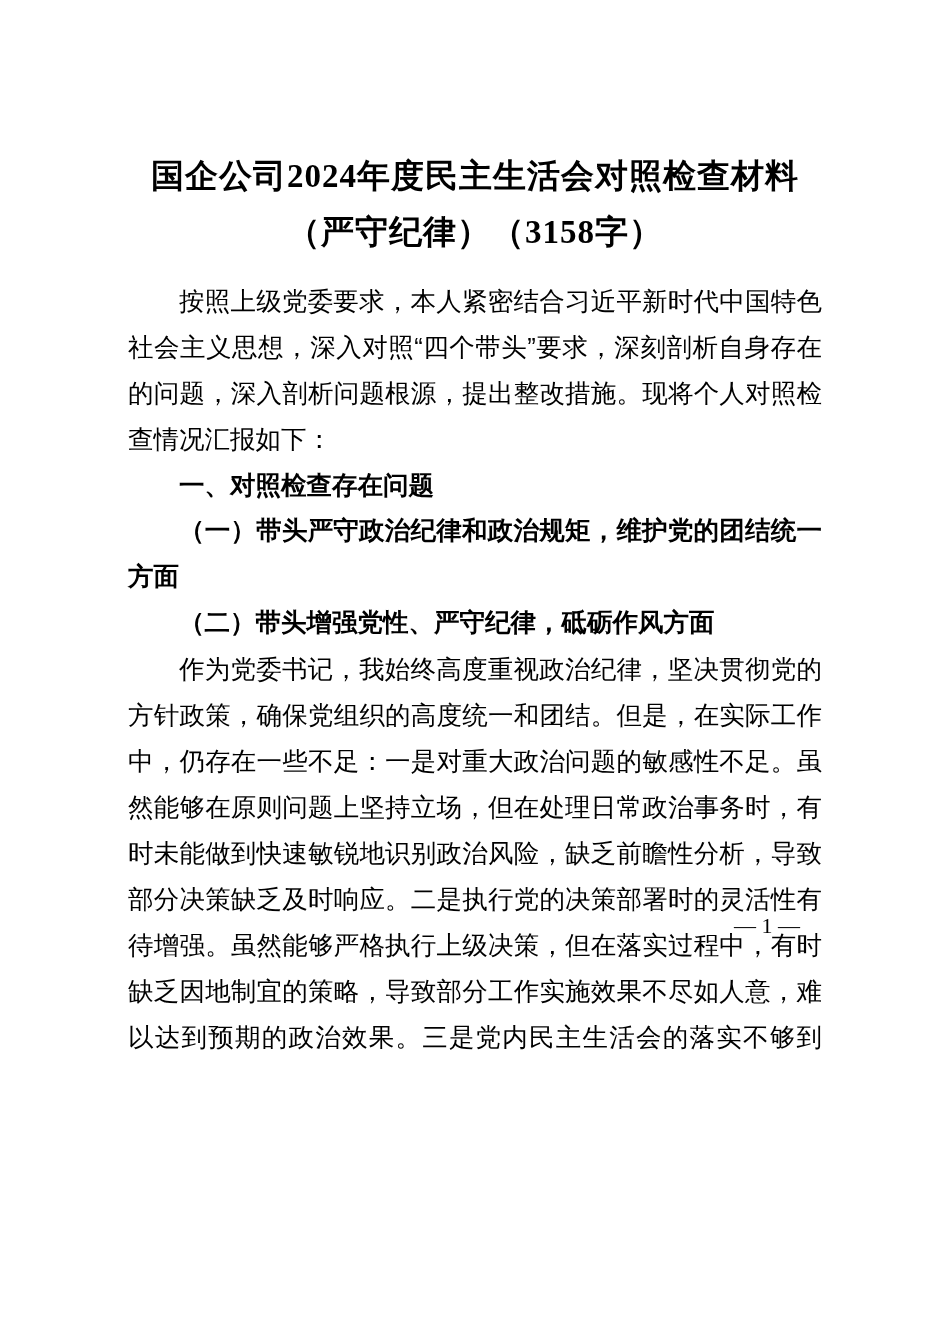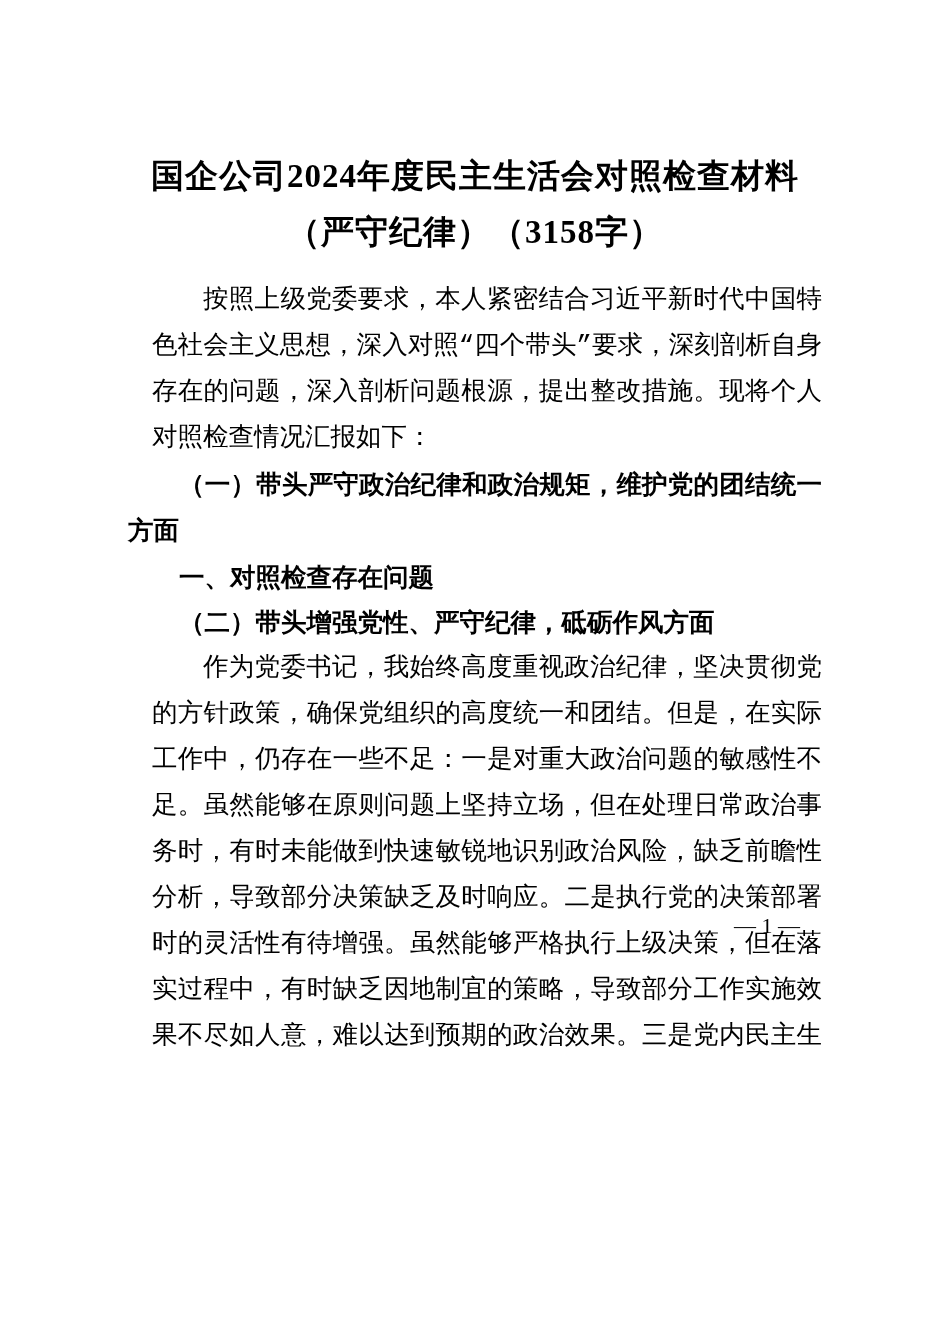--- a/index.html
+++ b/index.html
@@ -31,23 +31,22 @@
     display: block;
   }
   .block {
     margin: 0;
     font-size: 25.5px;
     line-height: 46px;
     text-indent: 2em;
     text-align: justify;
   }
   .block.paragraph {
-    font-family: Liberation Mono, monospace;
+    font-family: Liberation Sans, sans-serif;
     font-weight: normal;
-    margin-left: 24px;
   }
   .block.heading {
     font-family: "Liberation Sans", "DejaVu Sans", sans-serif;
     font-weight: bold;
   }
   .block.subheading {
     font-family: "Liberation Serif", "DejaVu Serif", serif;
     font-weight: bold;
   }
   .page-number {
@@ -65,23 +64,23 @@
 
 <div class="page">
 
   <h1 class="doc-title">
     <span class="title-line">国企公司2024年度民主生活会对照检查材料</span>
     <span class="title-line">（严守纪律）（3158字）</span>
   </h1>
 
   <p class="block paragraph">按照上级党委要求，本人紧密结合习近平新时代中国特色社会主义思想，深入对照“四个带头”要求，深刻剖析自身存在的问题，深入剖析问题根源，提出整改措施。现将个人对照检查情况汇报如下：</p>
 
+  <p class="block heading">一、对照检查存在问题</p>
+
   <p class="block subheading">（一）带头严守政治纪律和政治规矩，维护党的团结统一方面</p>
-
-  <p class="block heading">一、对照检查存在问题</p>
 
   <p class="block subheading">（二）带头增强党性、严守纪律，砥砺作风方面</p>
 
   <p class="block paragraph">作为党委书记，我始终高度重视政治纪律，坚决贯彻党的方针政策，确保党组织的高度统一和团结。但是，在实际工作中，仍存在一些不足：一是对重大政治问题的敏感性不足。虽然能够在原则问题上坚持立场，但在处理日常政治事务时，有时未能做到快速敏锐地识别政治风险，缺乏前瞻性分析，导致部分决策缺乏及时响应。二是执行党的决策部署时的灵活性有待增强。虽然能够严格执行上级决策，但在落实过程中，有时缺乏因地制宜的策略，导致部分工作实施效果不尽如人意，难以达到预期的政治效果。三是党内民主生活会的落实不够到位。部分基层党组织的政治生活质量参差不齐，未能真正把党的政治纪律融入到基层日常管理中，缺乏有效的监督和反馈机制。</p>
 
   <p class="block paragraph">作为党委书记，但在处理日常政治事务时，严格遵守党纪</p>
 
   <div class="page-number">— 1 —</div>
 
 </div>

